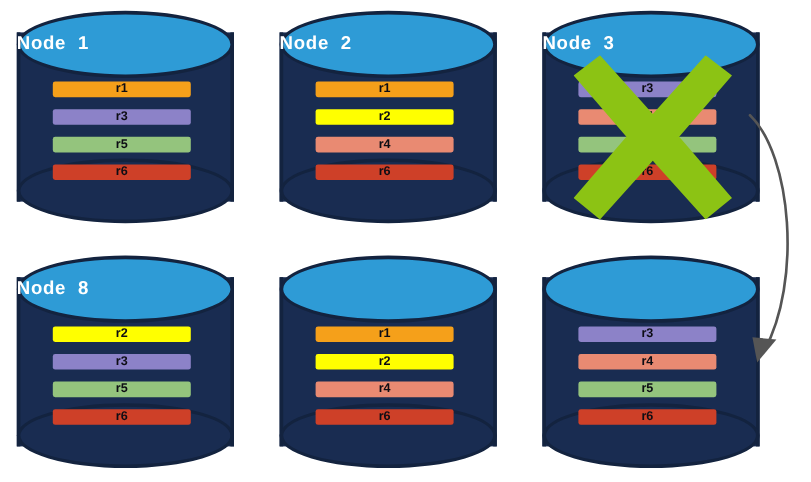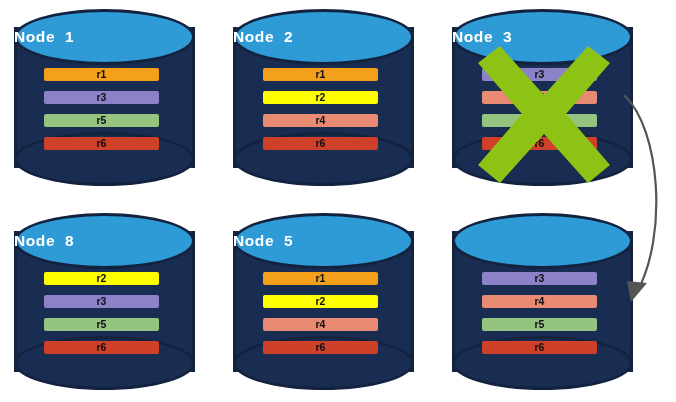--- a/index.html
+++ b/index.html
@@ -171,21 +171,20 @@
       <div class="record" style="background: rgb(140, 130, 200);">r3</div>
       <div class="record" style="background: rgb(148, 196, 125);">r5</div>
       <div class="record" style="background: rgb(206, 64, 40);">r6</div>
     </div>
   </div>
 
   <div class="node" style="left:233px; top:213px;">
     <div class="cyl-body"></div>
     <div class="cyl-bottom"></div>
     <div class="cyl-top"></div>
-    <div class="node-label">Node  5</div>
     <div class="records">
       <div class="record" style="background: rgb(245, 160, 26);">r1</div>
       <div class="record" style="background: rgb(255, 255, 0);">r2</div>
       <div class="record" style="background: rgb(233, 138, 114);">r4</div>
       <div class="record" style="background: rgb(206, 64, 40);">r6</div>
     </div>
   </div>
 
   <div class="node" style="left:452px; top:213px;">
     <div class="cyl-body"></div>

